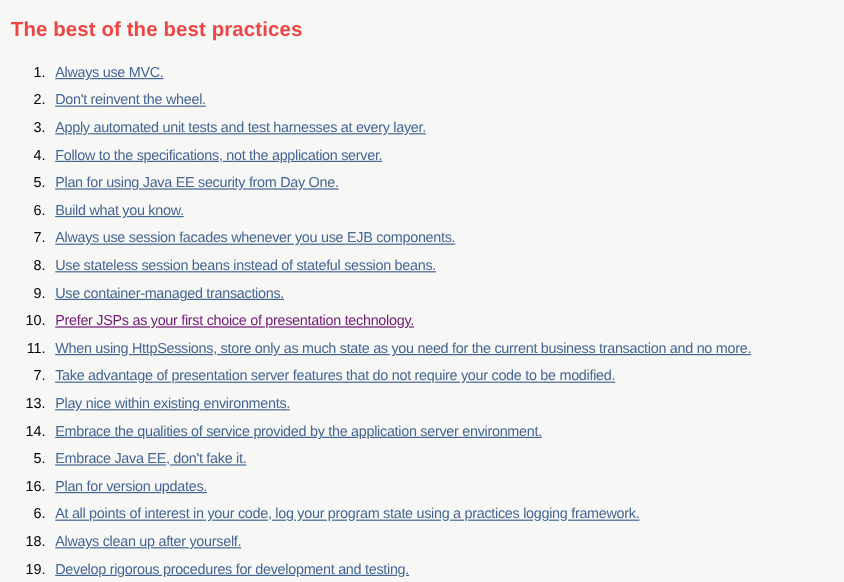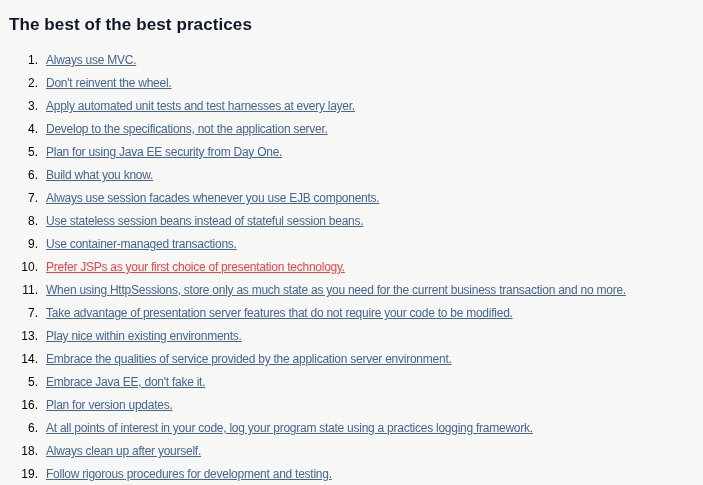--- a/index.html
+++ b/index.html
@@ -25,21 +25,21 @@
     box-sizing: border-box;
   }
 
   #page-title {
     position: absolute;
     left: 9px;
     top: 3px;
     font-size: 17px;
     font-weight: bold;
     letter-spacing: 0.1px;
-    color: #0f172a;
+    color: #ef4444;
     white-space: nowrap;
     line-height: 22px;
   }
 
   #practice-list {
     position: absolute;
     left: 0px;
     top: 49px;
     width: 703px;
     margin: 0;
@@ -74,21 +74,21 @@
     font-size: 12px;
     line-height: 23px;
     color: #456693;
     text-decoration: underline;
     text-underline-offset: 1px;
     cursor: pointer;
     letter-spacing: -0.25px;
   }
 
   .item-link.visited {
-    color: #ef4444;
+    color: #701a75;
   }
 </style>
 </head>
 <body>
 
 <div id="page">
 
   <h1 id="page-title">The best of the best practices</h1>
 
   <ol id="practice-list">
@@ -99,21 +99,21 @@
       <li class="list-item">
         <span class="item-number">2.</span>
         <a class="item-link" href="#">Don't reinvent the wheel.</a>
       </li>
       <li class="list-item">
         <span class="item-number">3.</span>
         <a class="item-link" href="#">Apply automated unit tests and test harnesses at every layer.</a>
       </li>
       <li class="list-item">
         <span class="item-number">4.</span>
-        <a class="item-link" href="#">Develop to the specifications, not the application server.</a>
+        <a class="item-link" href="#">Follow to the specifications, not the application server.</a>
       </li>
       <li class="list-item">
         <span class="item-number">5.</span>
         <a class="item-link" href="#">Plan for using Java EE security from Day One.</a>
       </li>
       <li class="list-item">
         <span class="item-number">6.</span>
         <a class="item-link" href="#">Build what you know.</a>
       </li>
       <li class="list-item">
@@ -159,17 +159,17 @@
       <li class="list-item">
         <span class="item-number">6.</span>
         <a class="item-link" href="#">At all points of interest in your code, log your program state using a practices logging framework.</a>
       </li>
       <li class="list-item">
         <span class="item-number">18.</span>
         <a class="item-link" href="#">Always clean up after yourself.</a>
       </li>
       <li class="list-item">
         <span class="item-number">19.</span>
-        <a class="item-link" href="#">Follow rigorous procedures for development and testing.</a>
+        <a class="item-link" href="#">Develop rigorous procedures for development and testing.</a>
       </li>
     </ol>
 
 </div>
 
 </body></html>

